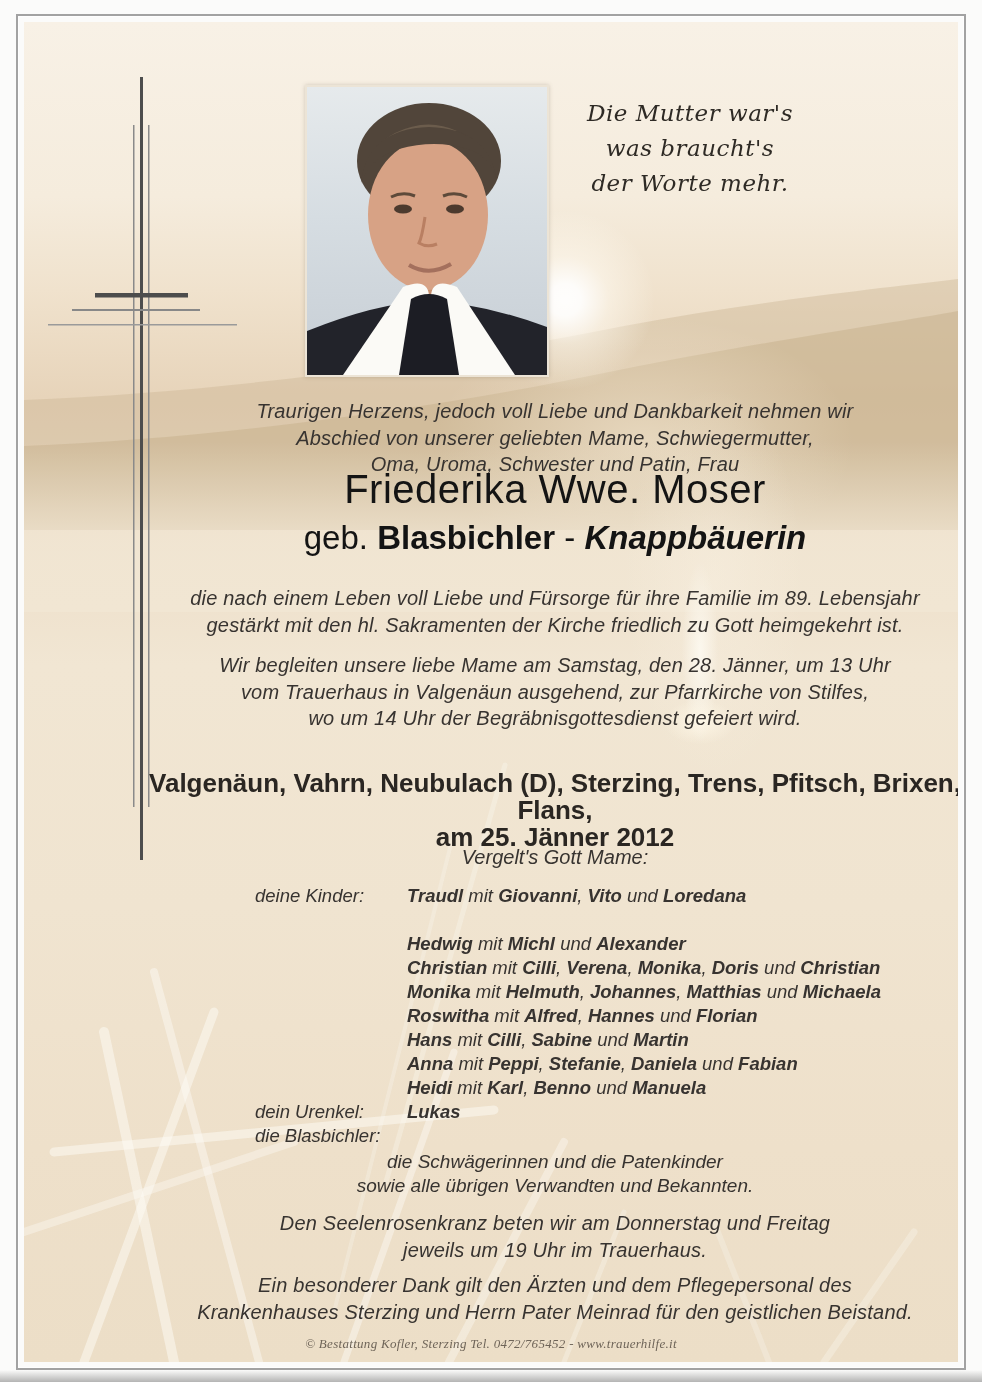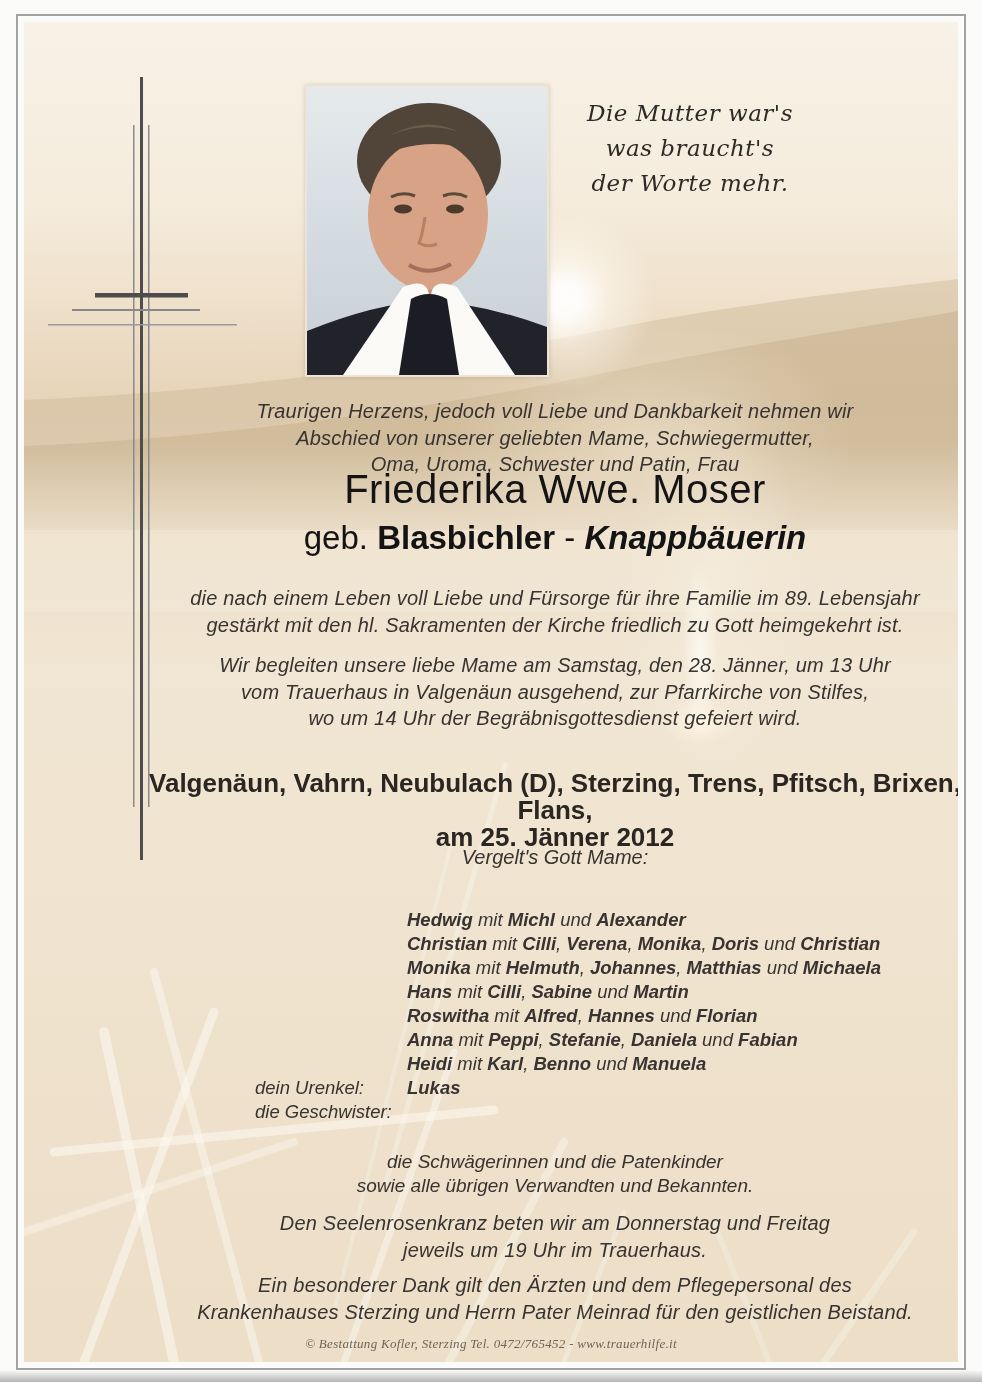--- a/index.html
+++ b/index.html
@@ -133,56 +133,60 @@
 gestärkt mit den hl. Sakramenten der Kirche friedlich zu Gott heimgekehrt ist.</div>
     <div class="centerblock para funeral">Wir begleiten unsere liebe Mame am Samstag, den 28. Jänner, um 13 Uhr
 vom Trauerhaus in Valgenäun ausgehend, zur Pfarrkirche von Stilfes,
 wo um 14 Uhr der Begräbnisgottesdienst gefeiert wird.</div>
     <div class="centerblock places">Valgenäun, Vahrn, Neubulach (D), Sterzing, Trens, Pfitsch, Brixen, Flans,
 am 25. Jänner 2012</div>
     <div class="centerblock vergelt">Vergelt's Gott Mame:</div>
 
     <div class="family">
         <div class="frow">
+          <span class="flabel">deine Kinder:</span>
+          <span class="fvalue"><b>Traudl</b> mit <b>Giovanni</b>, <b>Vito</b> und <b>Loredana</b></span>
+        </div>
+        <div class="frow">
           <span class="flabel"></span>
         </div>
         <div class="frow">
           <span class="flabel"></span>
           <span class="fvalue"><b>Hedwig</b> mit <b>Michl</b> und <b>Alexander</b></span>
         </div>
         <div class="frow">
           <span class="flabel"></span>
           <span class="fvalue"><b>Christian</b> mit <b>Cilli</b>, <b>Verena</b>, <b>Monika</b>, <b>Doris</b> und <b>Christian</b></span>
         </div>
         <div class="frow">
           <span class="flabel"></span>
           <span class="fvalue"><b>Monika</b> mit <b>Helmuth</b>, <b>Johannes</b>, <b>Matthias</b> und <b>Michaela</b></span>
         </div>
         <div class="frow">
           <span class="flabel"></span>
-          <span class="fvalue"><b>Hans</b> mit <b>Cilli</b>, <b>Sabine</b> und <b>Martin</b></span>
+          <span class="fvalue"><b>Roswitha</b> mit <b>Alfred</b>, <b>Hannes</b> und <b>Florian</b></span>
         </div>
         <div class="frow">
           <span class="flabel"></span>
-          <span class="fvalue"><b>Roswitha</b> mit <b>Alfred</b>, <b>Hannes</b> und <b>Florian</b></span>
+          <span class="fvalue"><b>Hans</b> mit <b>Cilli</b>, <b>Sabine</b> und <b>Martin</b></span>
         </div>
         <div class="frow">
           <span class="flabel"></span>
           <span class="fvalue"><b>Anna</b> mit <b>Peppi</b>, <b>Stefanie</b>, <b>Daniela</b> und <b>Fabian</b></span>
         </div>
         <div class="frow">
           <span class="flabel"></span>
           <span class="fvalue"><b>Heidi</b> mit <b>Karl</b>, <b>Benno</b> und <b>Manuela</b></span>
         </div>
         <div class="frow">
           <span class="flabel">dein Urenkel:</span>
           <span class="fvalue"><b>Lukas</b></span>
         </div>
         <div class="frow">
-          <span class="flabel">die Geschwister:</span>
+          <span class="flabel">die Blasbichler:</span>
         </div>
       </div>
     <div class="centerblock family-extra">die Schwägerinnen und die Patenkinder
 sowie alle übrigen Verwandten und Bekannten.</div>
 
     <div class="centerblock para rosary">Den Seelenrosenkranz beten wir am Donnerstag und Freitag
 jeweils um 19 Uhr im Trauerhaus.</div>
     <div class="centerblock para thanks">Ein besonderer Dank gilt den Ärzten und dem Pflegepersonal des
 Krankenhauses Sterzing und Herrn Pater Meinrad für den geistlichen Beistand.</div>
 

